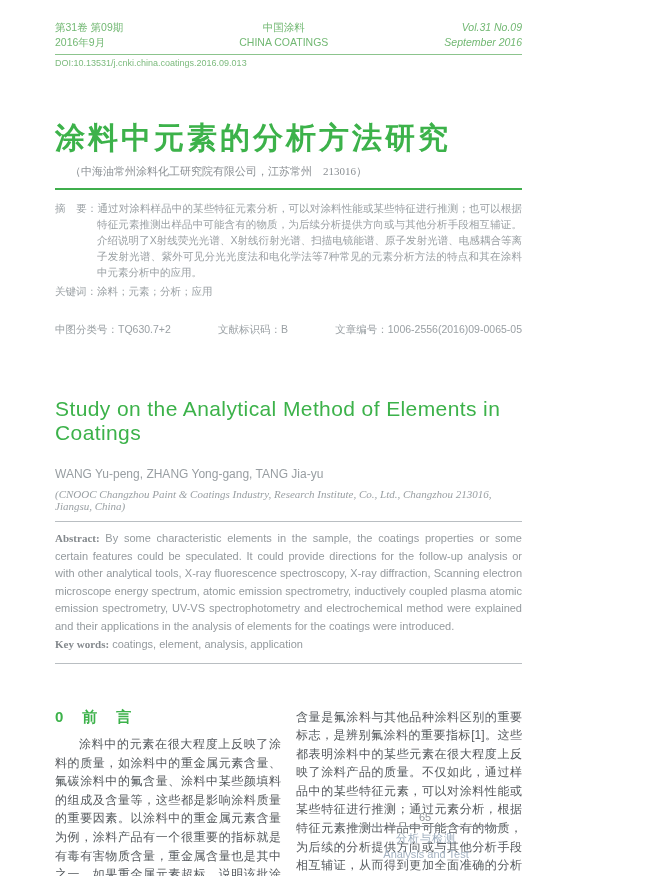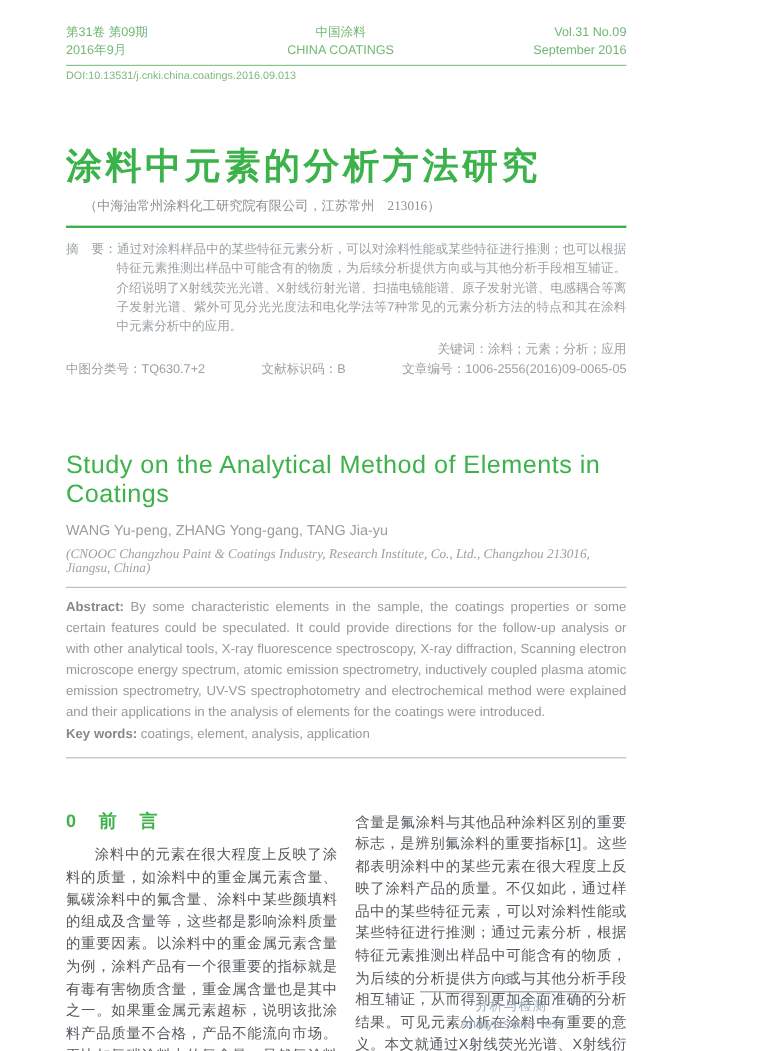--- a/index.html
+++ b/index.html
@@ -19,59 +19,59 @@
     justify-content: space-between;
     align-items: flex-start;
     color: #72b873;
     font-size: 10.5px;
     line-height: 15px;
     padding-bottom: 4px;
     border-bottom: 1px solid #8cc48d;
   }
   .journal-header .hcol { white-space: nowrap; }
   .journal-header .hcol.center { text-align: center; }
-  .journal-header .hcol.right { text-align: right; }
+  .journal-header .hcol.right { text-align: right; font-style: italic; }
   .doi-line { color: #7dbb7e; font-size: 9px; margin-top: 3px; }
 
   
   .cn-title {
     margin-top: 50px;
     color: #3cb24a;
     font-size: 30px;
     font-weight: bold;
     letter-spacing: 3px;
   }
   .cn-authors { margin-top: 16px; color: #7f8488; font-size: 12px; }
   .cn-authors .marker { margin-right: 8px; color: #8a8f93; }
   .cn-affiliation { margin-top: 5px; color: #8b9094; font-size: 11px; padding-left: 15px; font-family: Liberation Serif, serif; }
   .green-rule { margin-top: 9px; height: 2px; background: #3fae4c; }
 
   .cn-abstract-block { margin-top: 10px; color: #9aa0a4; font-size: 10.5px; line-height: 16px; }
   .cn-abstract { margin: 0; padding-left: 4em; text-indent: -4em; text-align: justify; }
-  .cn-keywords { margin-top: 3px; text-align: right; }
-  .cn-class-row { display: flex; justify-content: space-between; margin-top: 1px; white-space: nowrap; }
+  .cn-keywords { margin-top: 3px; }
+  .cn-class-row { display: flex; justify-content: space-between; margin-top: 22px; white-space: nowrap; }
 
   
   .en-title {
     margin-top: 60px;
     color: #3cb24a;
     font-size: 21px;
     font-weight: normal;
     letter-spacing: 0.4px;
   }
-  .en-authors { margin-top: 11px; color: #989ea2; font-size: 12px; }
+  .en-authors { margin-top: 22px; color: #989ea2; font-size: 12px; }
   .en-affiliation {
     margin-top: 7px; color: #9aa0a4; font-size: 11px;
     font-family: "Liberation Serif", "DejaVu Serif", serif; font-style: italic;
   }
   .thin-rule { margin-top: 9px; border-top: 1px solid #b9bec2; }
 
   .en-abstract-block { margin-top: 8px; color: #949a9e; font-size: 11px; line-height: 17.5px; }
   .en-abstract { margin: 0; text-align: justify; }
-  .en-abstract .bold-label, .en-keywords .bold-label { font-weight: bold; color: #84898d; }
+  .en-abstract .bold-label, .en-keywords .bold-label { font-weight: bold; color: #84898d; font-family: Liberation Serif, serif; }
   .en-keywords { margin-top: 1px; }
 
   
   .body-columns { display: flex; gap: 15px; margin-top: 44px; }
   .col { flex: 1; color: #54595d; font-size: 12px; line-height: 18.6px; text-align: justify; }
   .section-heading {
     color: #3cb24a; font-size: 15px; font-weight: bold;
     letter-spacing: 2px; margin-bottom: 9px;
   }
   .col p { margin: 0; }

